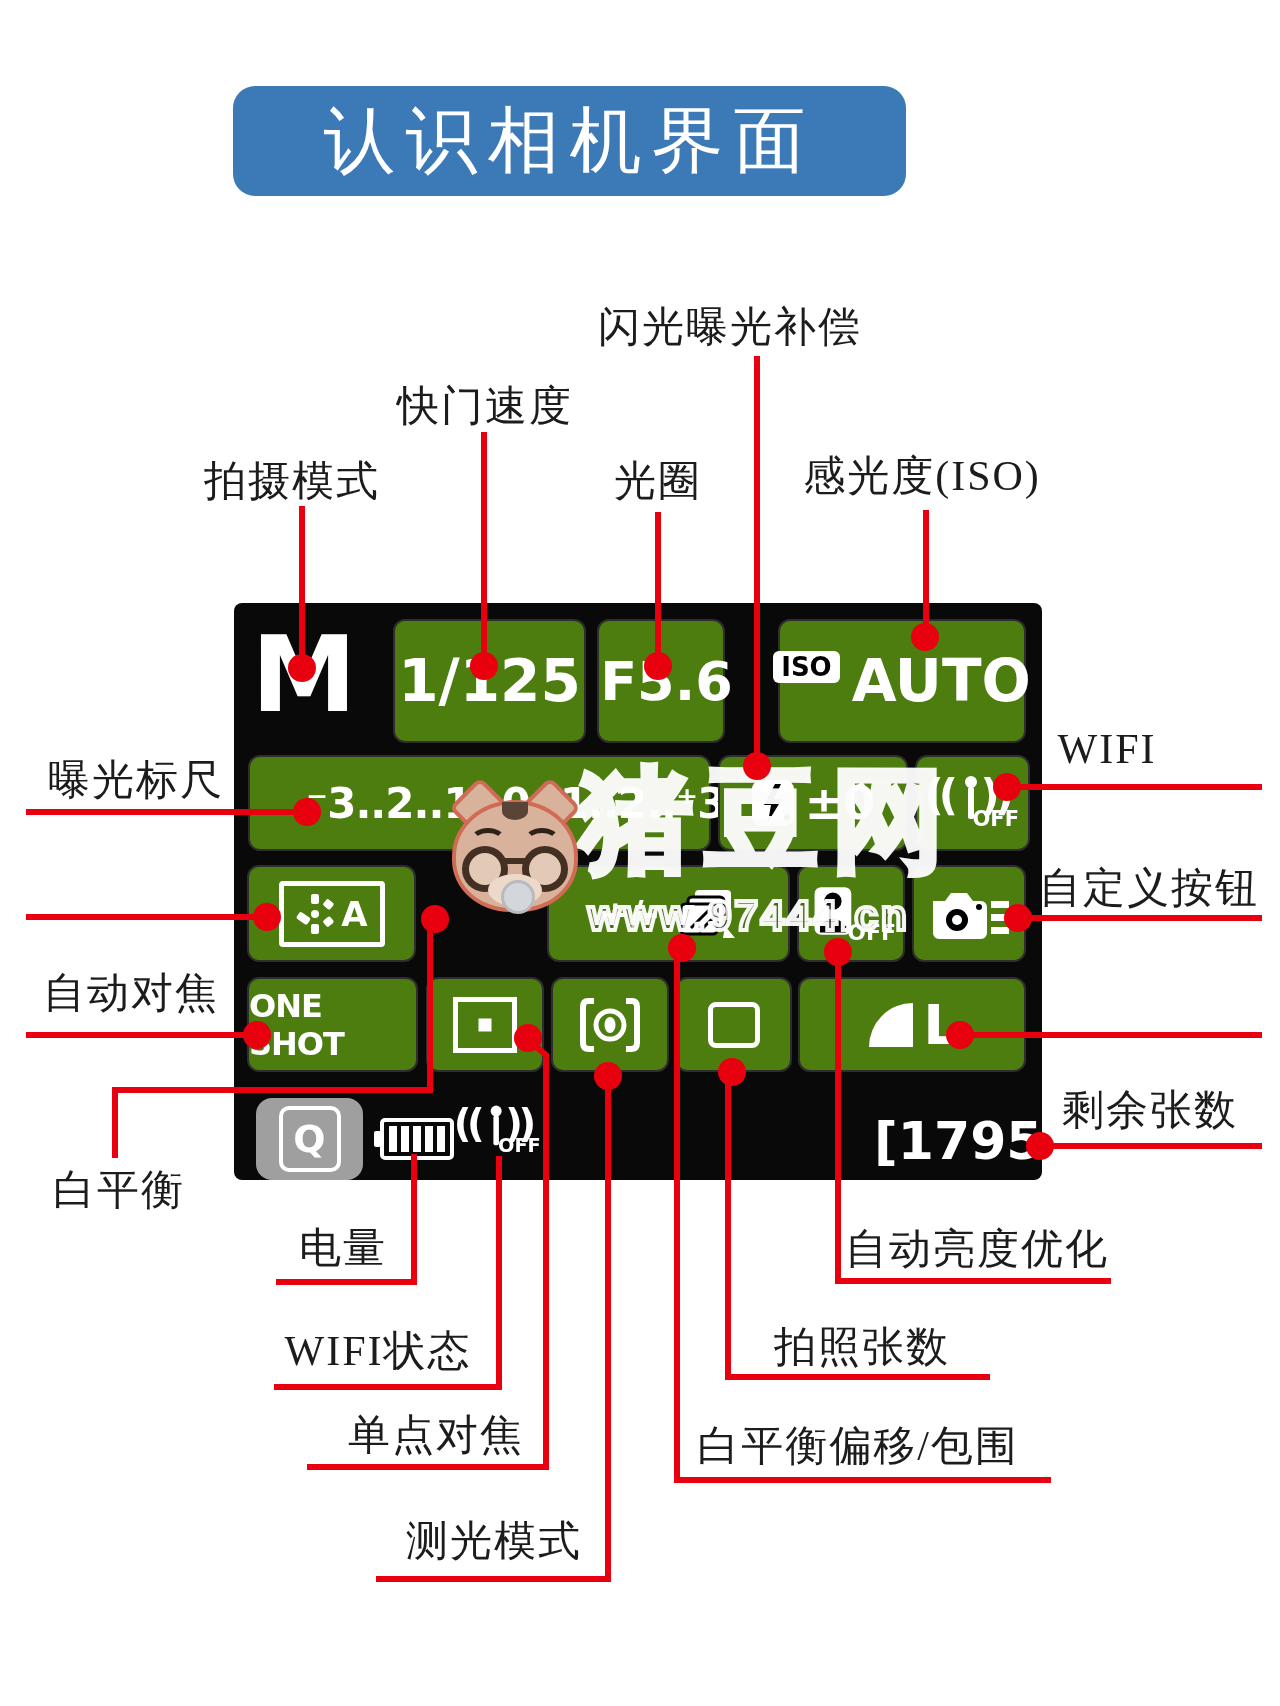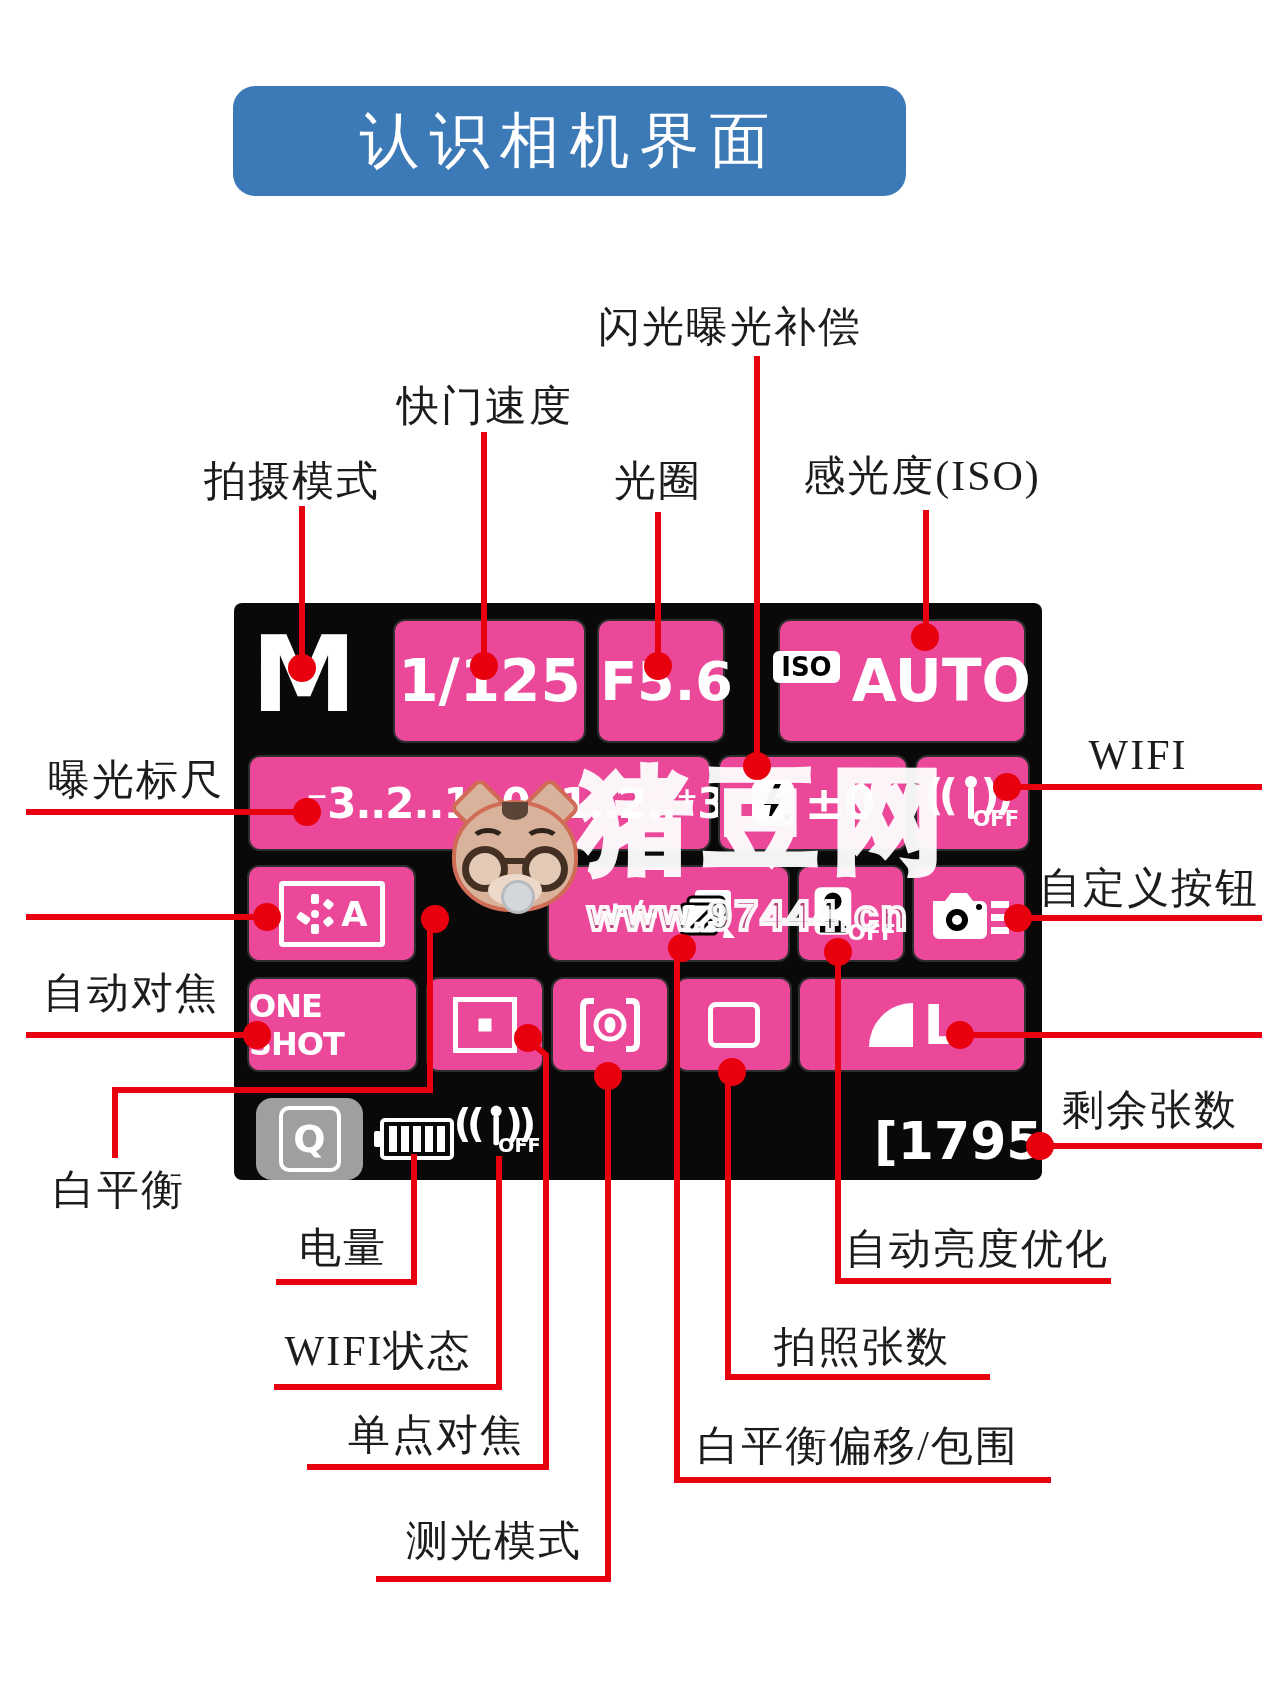--- a/index.html
+++ b/index.html
@@ -3,31 +3,31 @@
 <meta charset="utf-8">
 <style>
   html,body { margin:0; padding:0; background:#ffffff; }
   #canvas { position:relative; width:1280px; height:1706px; background:#fff; overflow:hidden;
             font-family:"Liberation Sans","DejaVu Sans",sans-serif; }
 
   
   #title-banner { position:absolute; left:233px; top:86px; width:673px; height:110px;
     background:#3b79b7; border-radius:22px; display:flex; align-items:center; justify-content:center; z-index:5; }
   #title-banner .t { color:#fff; font-family:"Liberation Serif","DejaVu Serif",serif;
-    font-size:60px; letter-spacing:10px; white-space:nowrap; }
+    font-size:72px; letter-spacing:10px; white-space:nowrap; }
 
   
   .lbl { position:absolute; transform:translate(-50%,-50%);
     font-family:"Liberation Serif","DejaVu Serif",serif; font-size:42px; color:#1c1c1c;
     white-space:nowrap; letter-spacing:2px; z-index:6; }
 
   
   #screen { position:absolute; left:234px; top:603px; width:808px; height:577px;
     background:#090909; border-radius:8px; z-index:10; }
-  .cbox { position:absolute; background:#ec4899; border:2px solid #2e2e2e; border-radius:12px;
+  .cbox { position:absolute; background:#4d7c0f; border:2px solid #2e2e2e; border-radius:12px;
     display:flex; align-items:center; justify-content:center; color:#fff; box-sizing:border-box; }
   .camtxt { font-weight:bold; font-family:"DejaVu Sans","Liberation Sans",sans-serif; }
 
   #mode-m { position:absolute; left:18px; top:2px; width:104px; height:138px; display:flex;
     align-items:center; justify-content:center; color:#fff; font-size:106px; font-weight:bold;
     font-family:"DejaVu Sans",sans-serif; }
 
   .iso-badge { background:#fff; color:#000; font-weight:bold; font-size:26px; padding:1px 8px;
     border-radius:6px; margin-right:12px; transform:translateY(-14px);
     font-family:"DejaVu Sans",sans-serif; }
@@ -118,21 +118,21 @@
 
   <div id="title-banner">
     <div class="t">认识相机界面</div>
   </div>
 
   <div class="lbl" style="left:292px;top:481px;">拍摄模式</div>
   <div class="lbl" style="left:485px;top:406px;">快门速度</div>
   <div class="lbl" style="left:730px;top:327px;">闪光曝光补偿</div>
   <div class="lbl" style="left:658px;top:481px;">光圈</div>
   <div class="lbl" style="left:922px;top:476px;">感光度(ISO)</div>
-  <div class="lbl" style="left:1138px;top:749px;margin-top:6px;">WIFI</div>
+  <div class="lbl" style="left:1107px;top:749px;">WIFI</div>
   <div class="lbl" style="left:136px;top:780px;">曝光标尺</div>
   <div class="lbl" style="left:1149px;top:888px;">自定义按钮</div>
   <div class="lbl" style="left:131px;top:993px;">自动对焦</div>
   <div class="lbl" style="left:119px;top:1190px;">白平衡</div>
   <div class="lbl" style="left:1150px;top:1110px;">剩余张数</div>
   <div class="lbl" style="left:343px;top:1248px;">电量</div>
   <div class="lbl" style="left:378px;top:1351px;">WIFI状态</div>
   <div class="lbl" style="left:436px;top:1435px;">单点对焦</div>
   <div class="lbl" style="left:494px;top:1541px;text-align:center;">测光模式</div>
   <div class="lbl" style="left:977px;top:1249px;">自动亮度优化</div>

